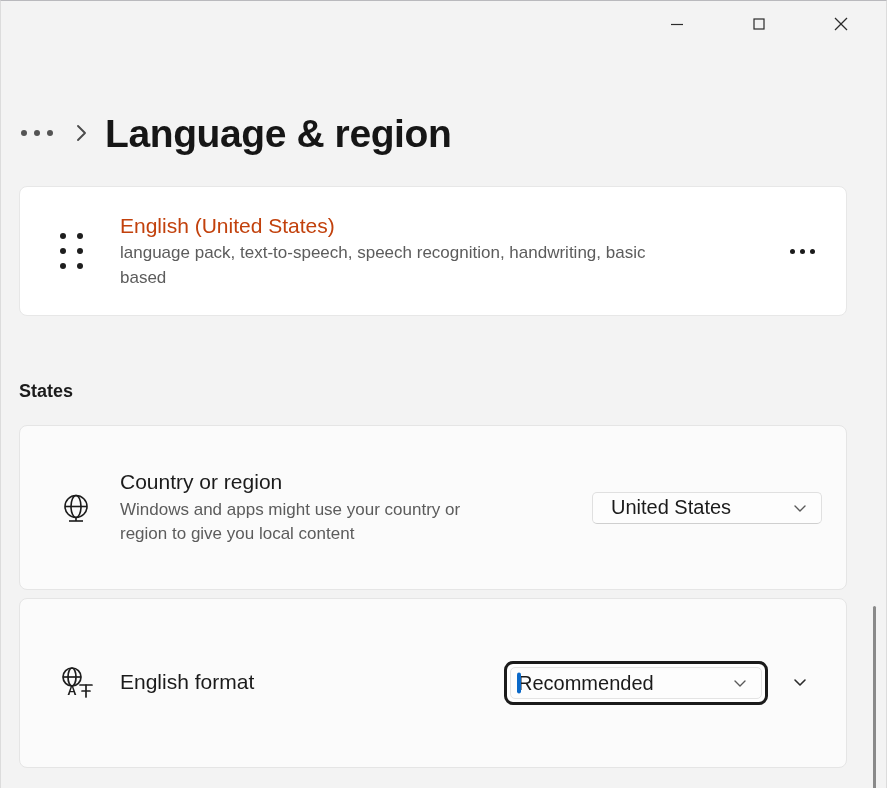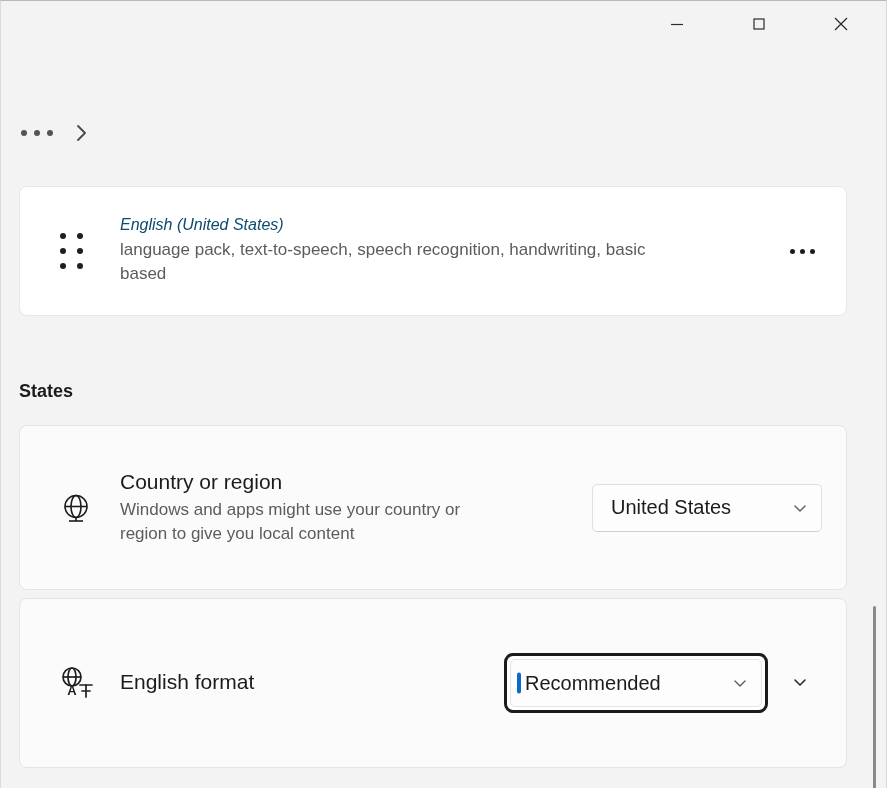--- a/index.html
+++ b/index.html
@@ -123,25 +123,24 @@
     cursor: default;
     margin-right: 32px;
   }
   #drag-handle i {
     width: 6px; height: 6px;
     border-radius: 50%;
     background: #1e1e1e;
   }
   #language-text { flex: 1 1 auto; min-width: 0; }
   #language-name {
-    font-size: 16px;
-    color: #0c4a6e;
+    font-size: 21px;
+    color: #c2410c;
     line-height: 1.3;
     margin-bottom: 2px;
-    font-style: italic;
   }
   #language-features {
     font-size: 17px;
     color: #5c5c5c;
     line-height: 1.45;
     max-width: 560px;
   }
   #language-more {
     flex: none;
     width: 44px; height: 44px;
@@ -206,21 +205,21 @@
     line-height: 1.45;
     max-width: 350px;
   }
 
   
   .combo {
     flex: none;
     display: flex;
     align-items: center;
     justify-content: space-between;
-    height: 48px;
+    height: 32px;
     background: #fdfdfd;
     border: 1px solid #e0e0e0;
     border-bottom-color: #cfcfcf;
     border-radius: 5px;
     padding: 0 13px 0 18px;
     cursor: default;
     position: relative;
   }
   .combo-label {
     font-size: 20px;
@@ -237,21 +236,21 @@
   
   #regional-combo-wrap {
     flex: none;
     padding: 3px;
     border: 3px solid #1b1b1b;
     border-radius: 9px;
     background: #ffffff;
   }
   #regional-combo {
     width: 252px;
-    padding-left: 14px;
+    padding-left: 7px;
     border-color: #e4e4e4;
     gap: 32px;
   }
   #regional-accent {
     position: absolute;
     left: 6px;
     top: 50%;
     transform: translateY(-50%);
     width: 4px;
     height: 21px;
@@ -322,20 +321,21 @@
     <div id="breadcrumb-ellipsis">
       <i></i>
       <i></i>
       <i></i>
     </div>
     <span id="breadcrumb-sep">
       <svg width="18" height="26" viewBox="0 0 18 26" aria-hidden="true">
         <polyline points="5,6 12,13 5,20" fill="none" stroke="#4b4b4b" stroke-width="1.9" stroke-linecap="round" stroke-linejoin="round"></polyline>
       </svg>
     </span>
+    <h1 id="page-title">Language &amp; region</h1>
   </div>
 
   <div id="content">
 
     <div id="language-card">
       <div id="drag-handle">
         <i></i>
           <i></i>
         <i></i>
           <i></i>

